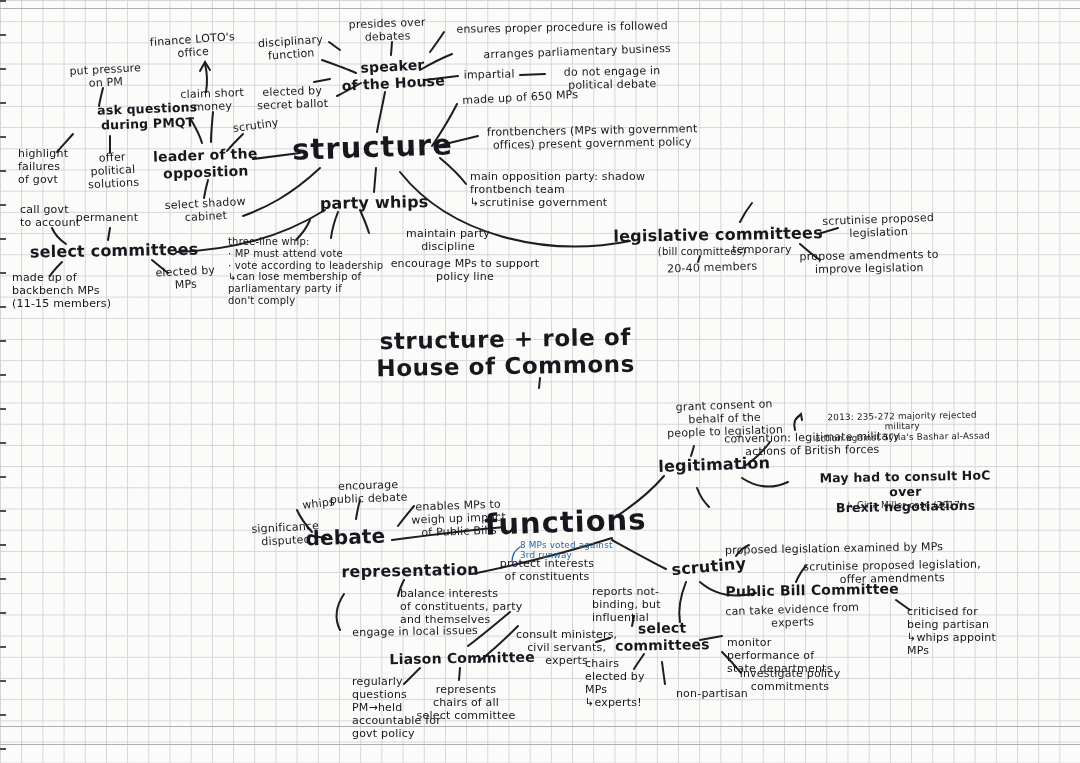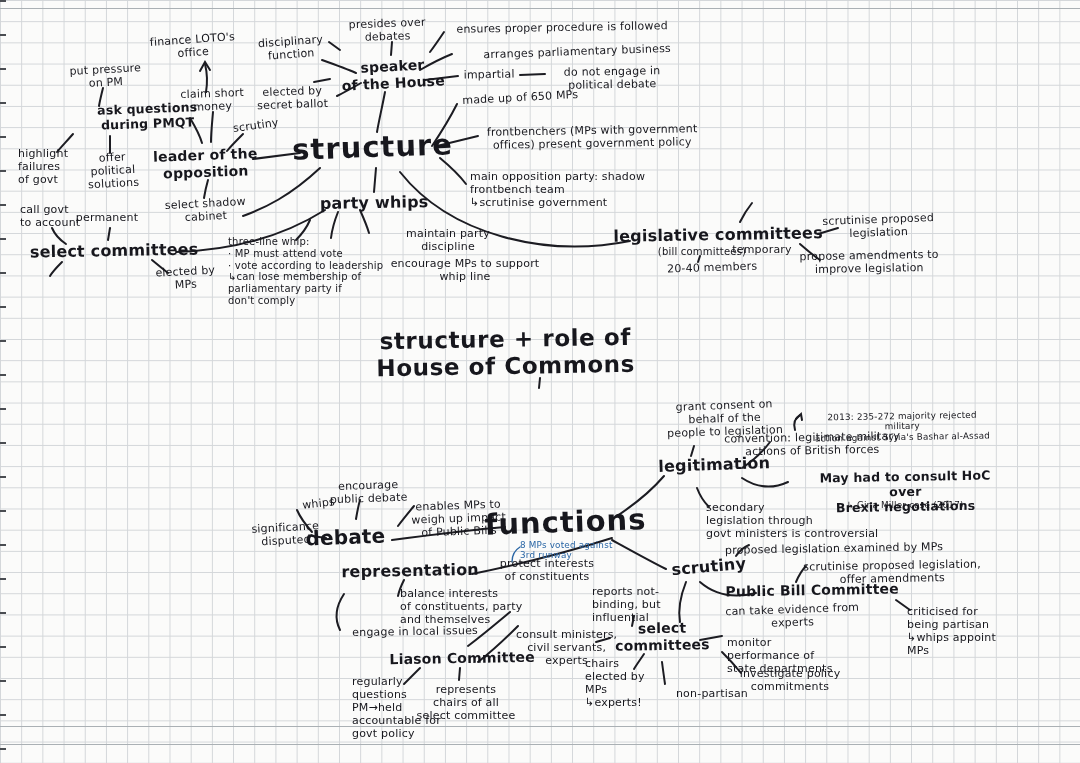--- a/index.html
+++ b/index.html
@@ -165,22 +165,25 @@
     <div class="node s" style="left: 107px; top: 212px; transform: translateX(-50%);">permanent</div>
     <div class="node xs left" style="left: 228px; top: 236px;">three-line whip:
 · MP must attend vote
 · vote according to leadership
 ↳can lose membership of
   parliamentary party if
   don't comply</div>
     <div class="node s" style="left: 440px; top: 228px; transform: translateX(-50%); margin-left: 8px;">maintain party
 discipline</div>
     <div class="node s" style="left: 465px; top: 258px; transform: translateX(-50%);">encourage MPs to support
-whip line</div>
+policy line</div>
     <div class="node m2" style="left: 114px; top: 242px; transform: translateX(-50%) rotate(-1deg);">select committees</div>
+    <div class="node s left" style="left: 12px; top: 272px;">made up of
+backbench MPs
+(11-15 members)</div>
     <div class="node s" style="left: 185px; top: 266px; transform: translateX(-50%) rotate(-3deg);">elected by
 MPs</div>
     <div class="node m2" style="left: 718px; top: 226px; transform: translateX(-50%) rotate(-1deg);">legislative committees</div>
     <div class="node xs" style="left: 702px; top: 246px; transform: translateX(-50%);">(bill committees)</div>
     <div class="node s" style="left: 762px; top: 200px; transform: translateX(-50%); margin-top: 44px;">temporary</div>
     <div class="node s" style="left: 878px; top: 214px; transform: translateX(-50%) rotate(-2deg);">scrutinise proposed
 legislation</div>
     <div class="node s" style="left: 869px; top: 250px; transform: translateX(-50%) rotate(-1deg);">propose amendments to
 improve legislation</div>
     <div class="node s" style="left: 712px; top: 262px; transform: translateX(-50%) rotate(-2deg);">20-40 members</div>
@@ -189,23 +192,20 @@
     <div class="node s" style="left: 724px; top: 400px; transform: translateX(-50%) rotate(-2deg);">grant consent on
 behalf of the
 people to legislation</div>
     <div class="node xxs" style="left: 902px; top: 411px; transform: translateX(-50%) rotate(-1deg);">2013: 235-272 majority rejected military
 action against Syria's Bashar al-Assad</div>
     <div class="node s" style="left: 812px; top: 432px; transform: translateX(-50%) rotate(-1deg);">convention: legitimate military
 actions of British forces</div>
     <div class="node sm2" style="left: 905px; top: 470px; transform: translateX(-50%) rotate(-1deg);">May had to consult HoC over
 Brexit negotiations</div>
     <div class="node xxs" style="left: 905px; top: 500px; transform: translateX(-50%);">↳ Gina Miller case (2017)</div>
-    <div class="node s left" style="left: 706px; top: 502px;">secondary
-legislation through
-govt ministers is controversial</div>
     <div class="node m2" style="left: 708px; top: 558px; transform: translateX(-50%) rotate(-5deg);">scrutiny</div>
     <div class="node s" style="left: 834px; top: 543px; transform: translateX(-50%) rotate(-1deg);">proposed legislation examined by MPs</div>
     <div class="node s" style="left: 892px; top: 560px; transform: translateX(-50%) rotate(-1deg);">scrutinise proposed legislation,
 offer amendments</div>
     <div class="node m" style="left: 812px; top: 582px; transform: translateX(-50%) rotate(-1deg);">Public Bill Committee</div>
     <div class="node s" style="left: 792px; top: 604px; transform: translateX(-50%) rotate(-2deg);">can take evidence from
 experts</div>
     <div class="node s left" style="left: 907px; top: 606px;">criticised for
 being partisan
 ↳whips appoint

